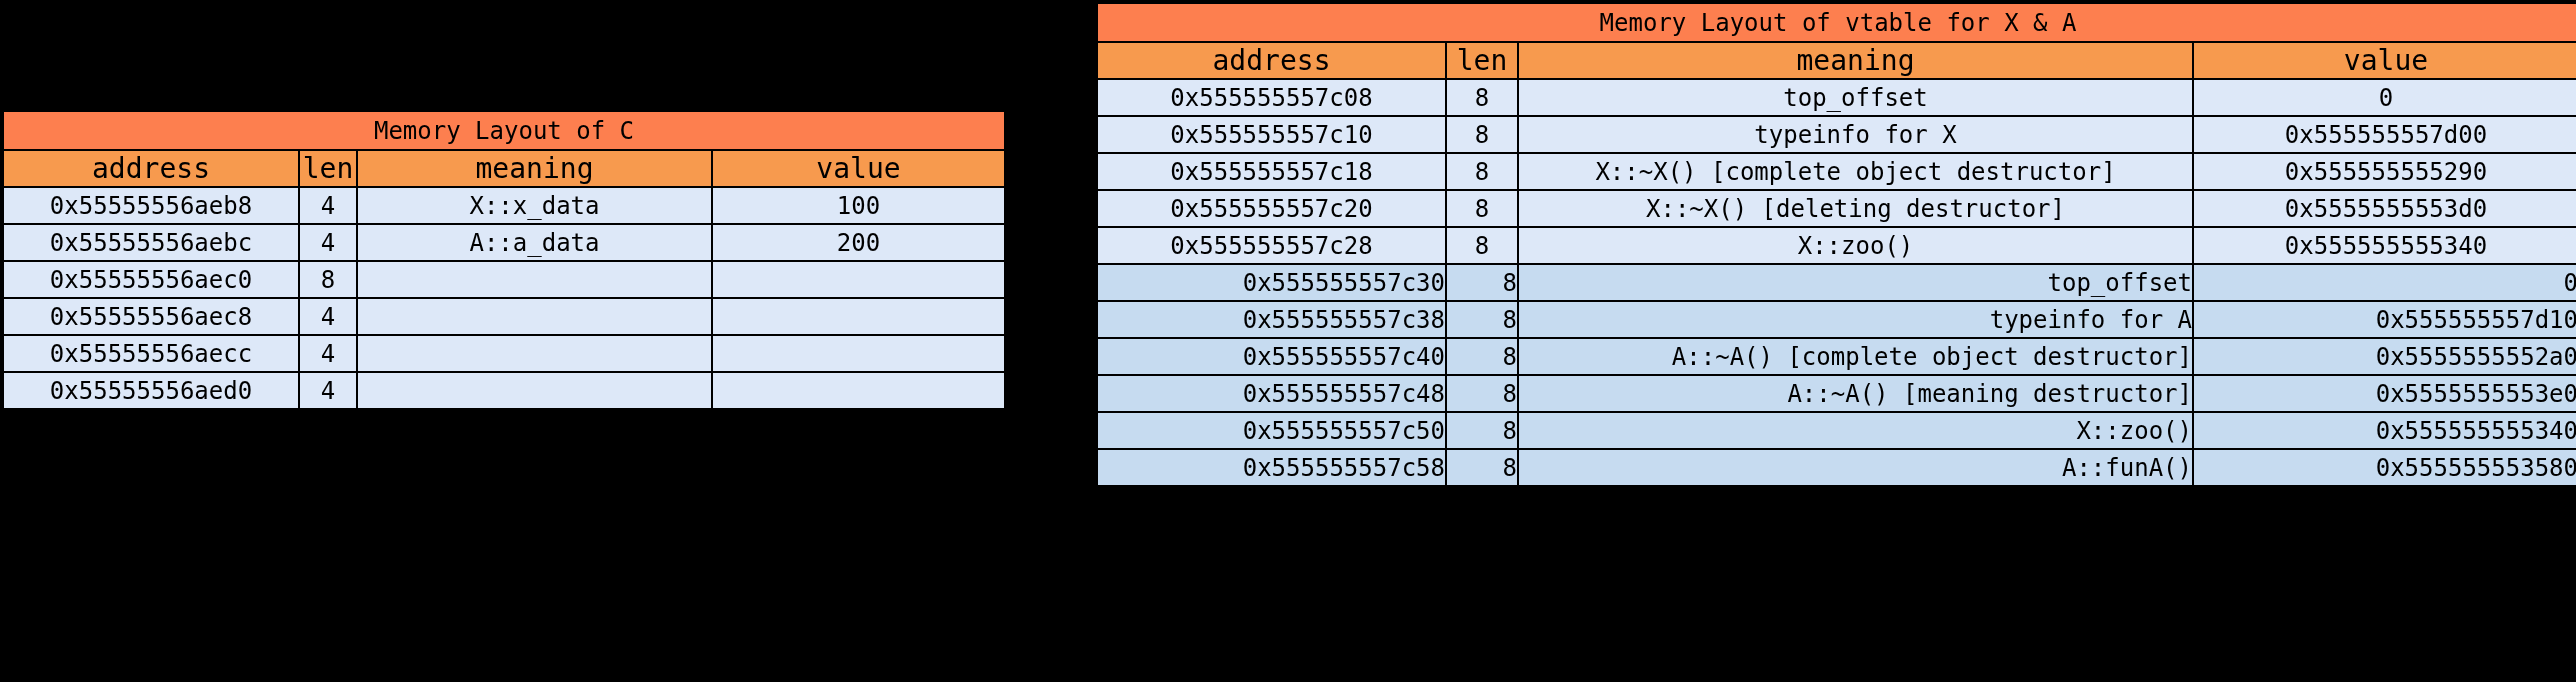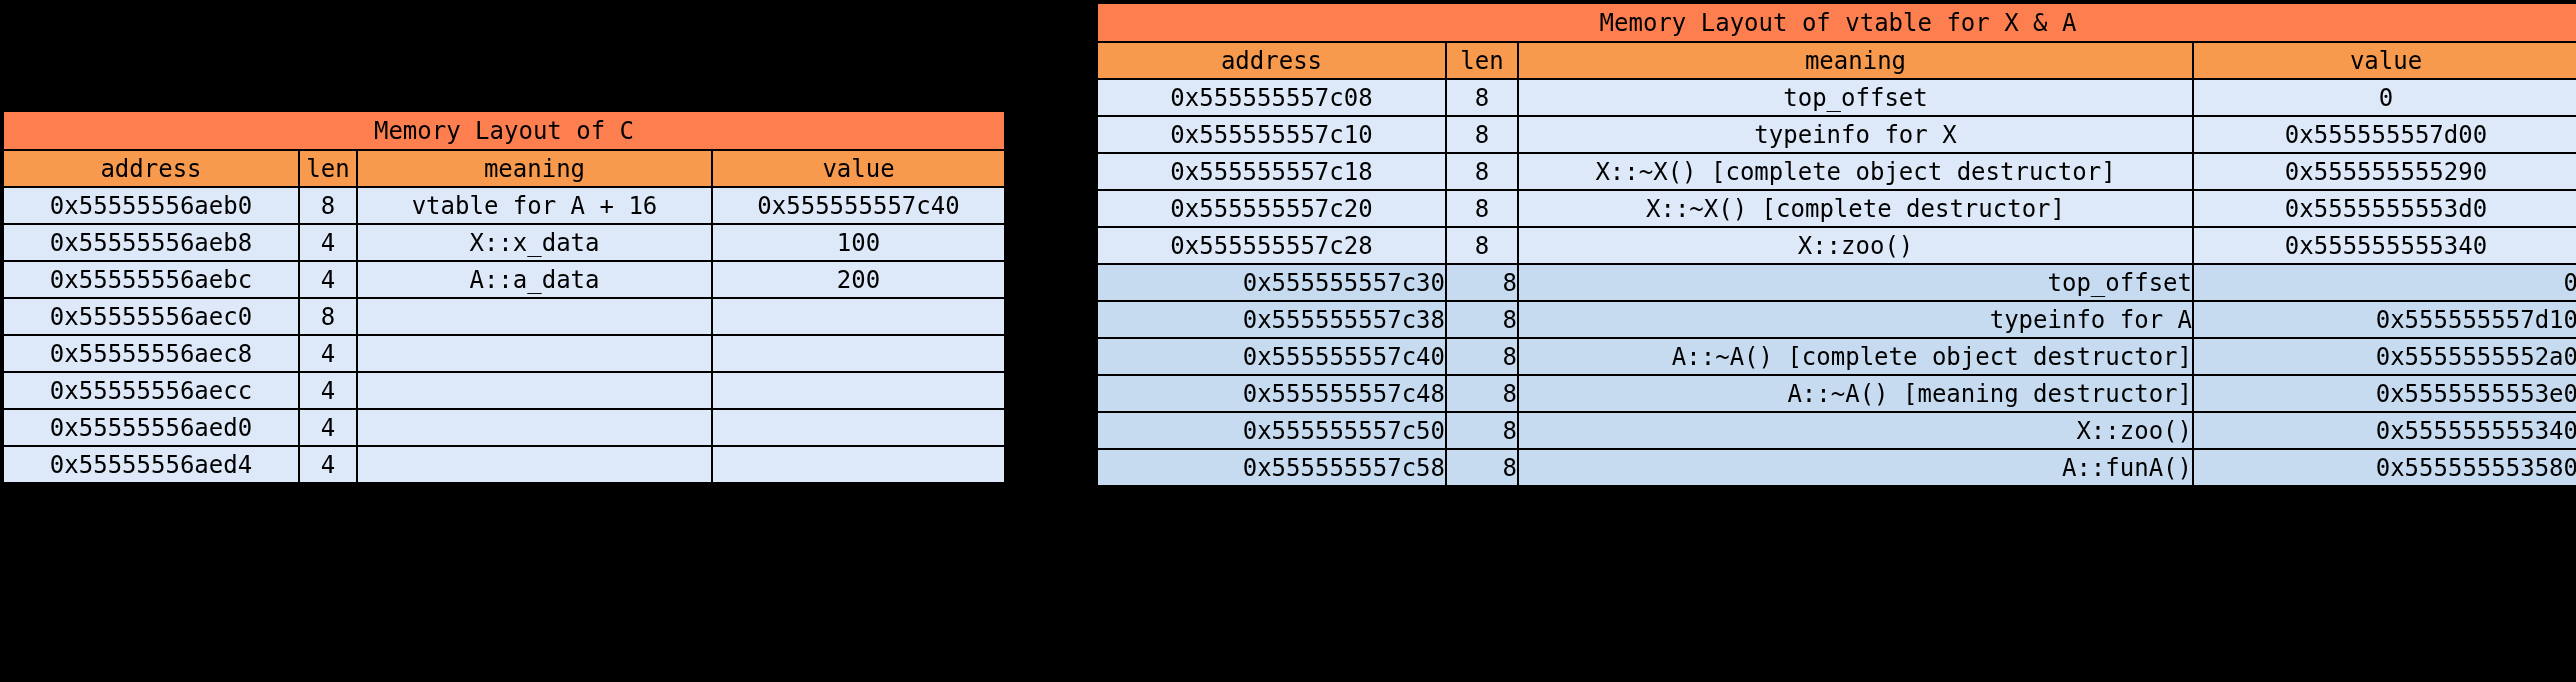--- a/index.html
+++ b/index.html
@@ -46,21 +46,21 @@
   .title-cell {
     background: #fd7f4f;
     color: #000000;
     font-size: 24px;
     height: 37px;
   }
 
   .head-cell {
     background: #f79a4e;
     color: #000000;
-    font-size: 24px;
+    font-size: 28px;
     height: 35px;
   }
 
   .data-cell {
     background: #dde8f8;
     color: #000000;
     font-size: 24px;
     height: 35px;
   }
 
@@ -98,26 +98,20 @@
       <tr>
         <td class="title-cell" colspan="4">Memory Layout of C</td>
       </tr>
       <tr>
         <th class="head-cell">address</th>
         <th class="head-cell">len</th>
         <th class="head-cell">meaning</th>
         <th class="head-cell">value</th>
       </tr>
       <tr>
-        <td class="data-cell">0x55555556aeb0</td>
-        <td class="data-cell">8</td>
-        <td class="data-cell">vtable for A + 16</td>
-        <td class="data-cell">0x555555557c40</td>
-      </tr>
-      <tr>
         <td class="data-cell">0x55555556aeb8</td>
         <td class="data-cell">4</td>
         <td class="data-cell">X::x_data</td>
         <td class="data-cell">100</td>
       </tr>
       <tr>
         <td class="data-cell">0x55555556aebc</td>
         <td class="data-cell">4</td>
         <td class="data-cell">A::a_data</td>
         <td class="data-cell">200</td>
@@ -135,26 +129,20 @@
         <td class="data-cell empty"></td>
       </tr>
       <tr>
         <td class="data-cell">0x55555556aecc</td>
         <td class="data-cell">4</td>
         <td class="data-cell empty"></td>
         <td class="data-cell empty"></td>
       </tr>
       <tr>
         <td class="data-cell">0x55555556aed0</td>
-        <td class="data-cell">4</td>
-        <td class="data-cell empty"></td>
-        <td class="data-cell empty"></td>
-      </tr>
-      <tr>
-        <td class="data-cell">0x55555556aed4</td>
         <td class="data-cell">4</td>
         <td class="data-cell empty"></td>
         <td class="data-cell empty"></td>
       </tr>
     </tbody>
   </table>
 </div>
 
 <div class="table-wrap" id="right-table-wrap">
   <table class="mem" id="right-table">
@@ -188,21 +176,21 @@
       </tr>
       <tr>
         <td class="data-cell">0x555555557c18</td>
         <td class="data-cell">8</td>
         <td class="data-cell">X::~X() [complete object destructor]</td>
         <td class="data-cell">0x555555555290</td>
       </tr>
       <tr>
         <td class="data-cell">0x555555557c20</td>
         <td class="data-cell">8</td>
-        <td class="data-cell">X::~X() [complete destructor]</td>
+        <td class="data-cell">X::~X() [deleting destructor]</td>
         <td class="data-cell">0x5555555553d0</td>
       </tr>
       <tr>
         <td class="data-cell">0x555555557c28</td>
         <td class="data-cell">8</td>
         <td class="data-cell">X::zoo()</td>
         <td class="data-cell">0x555555555340</td>
       </tr>
       <tr>
         <td class="data-cell alt">0x555555557c30</td>

